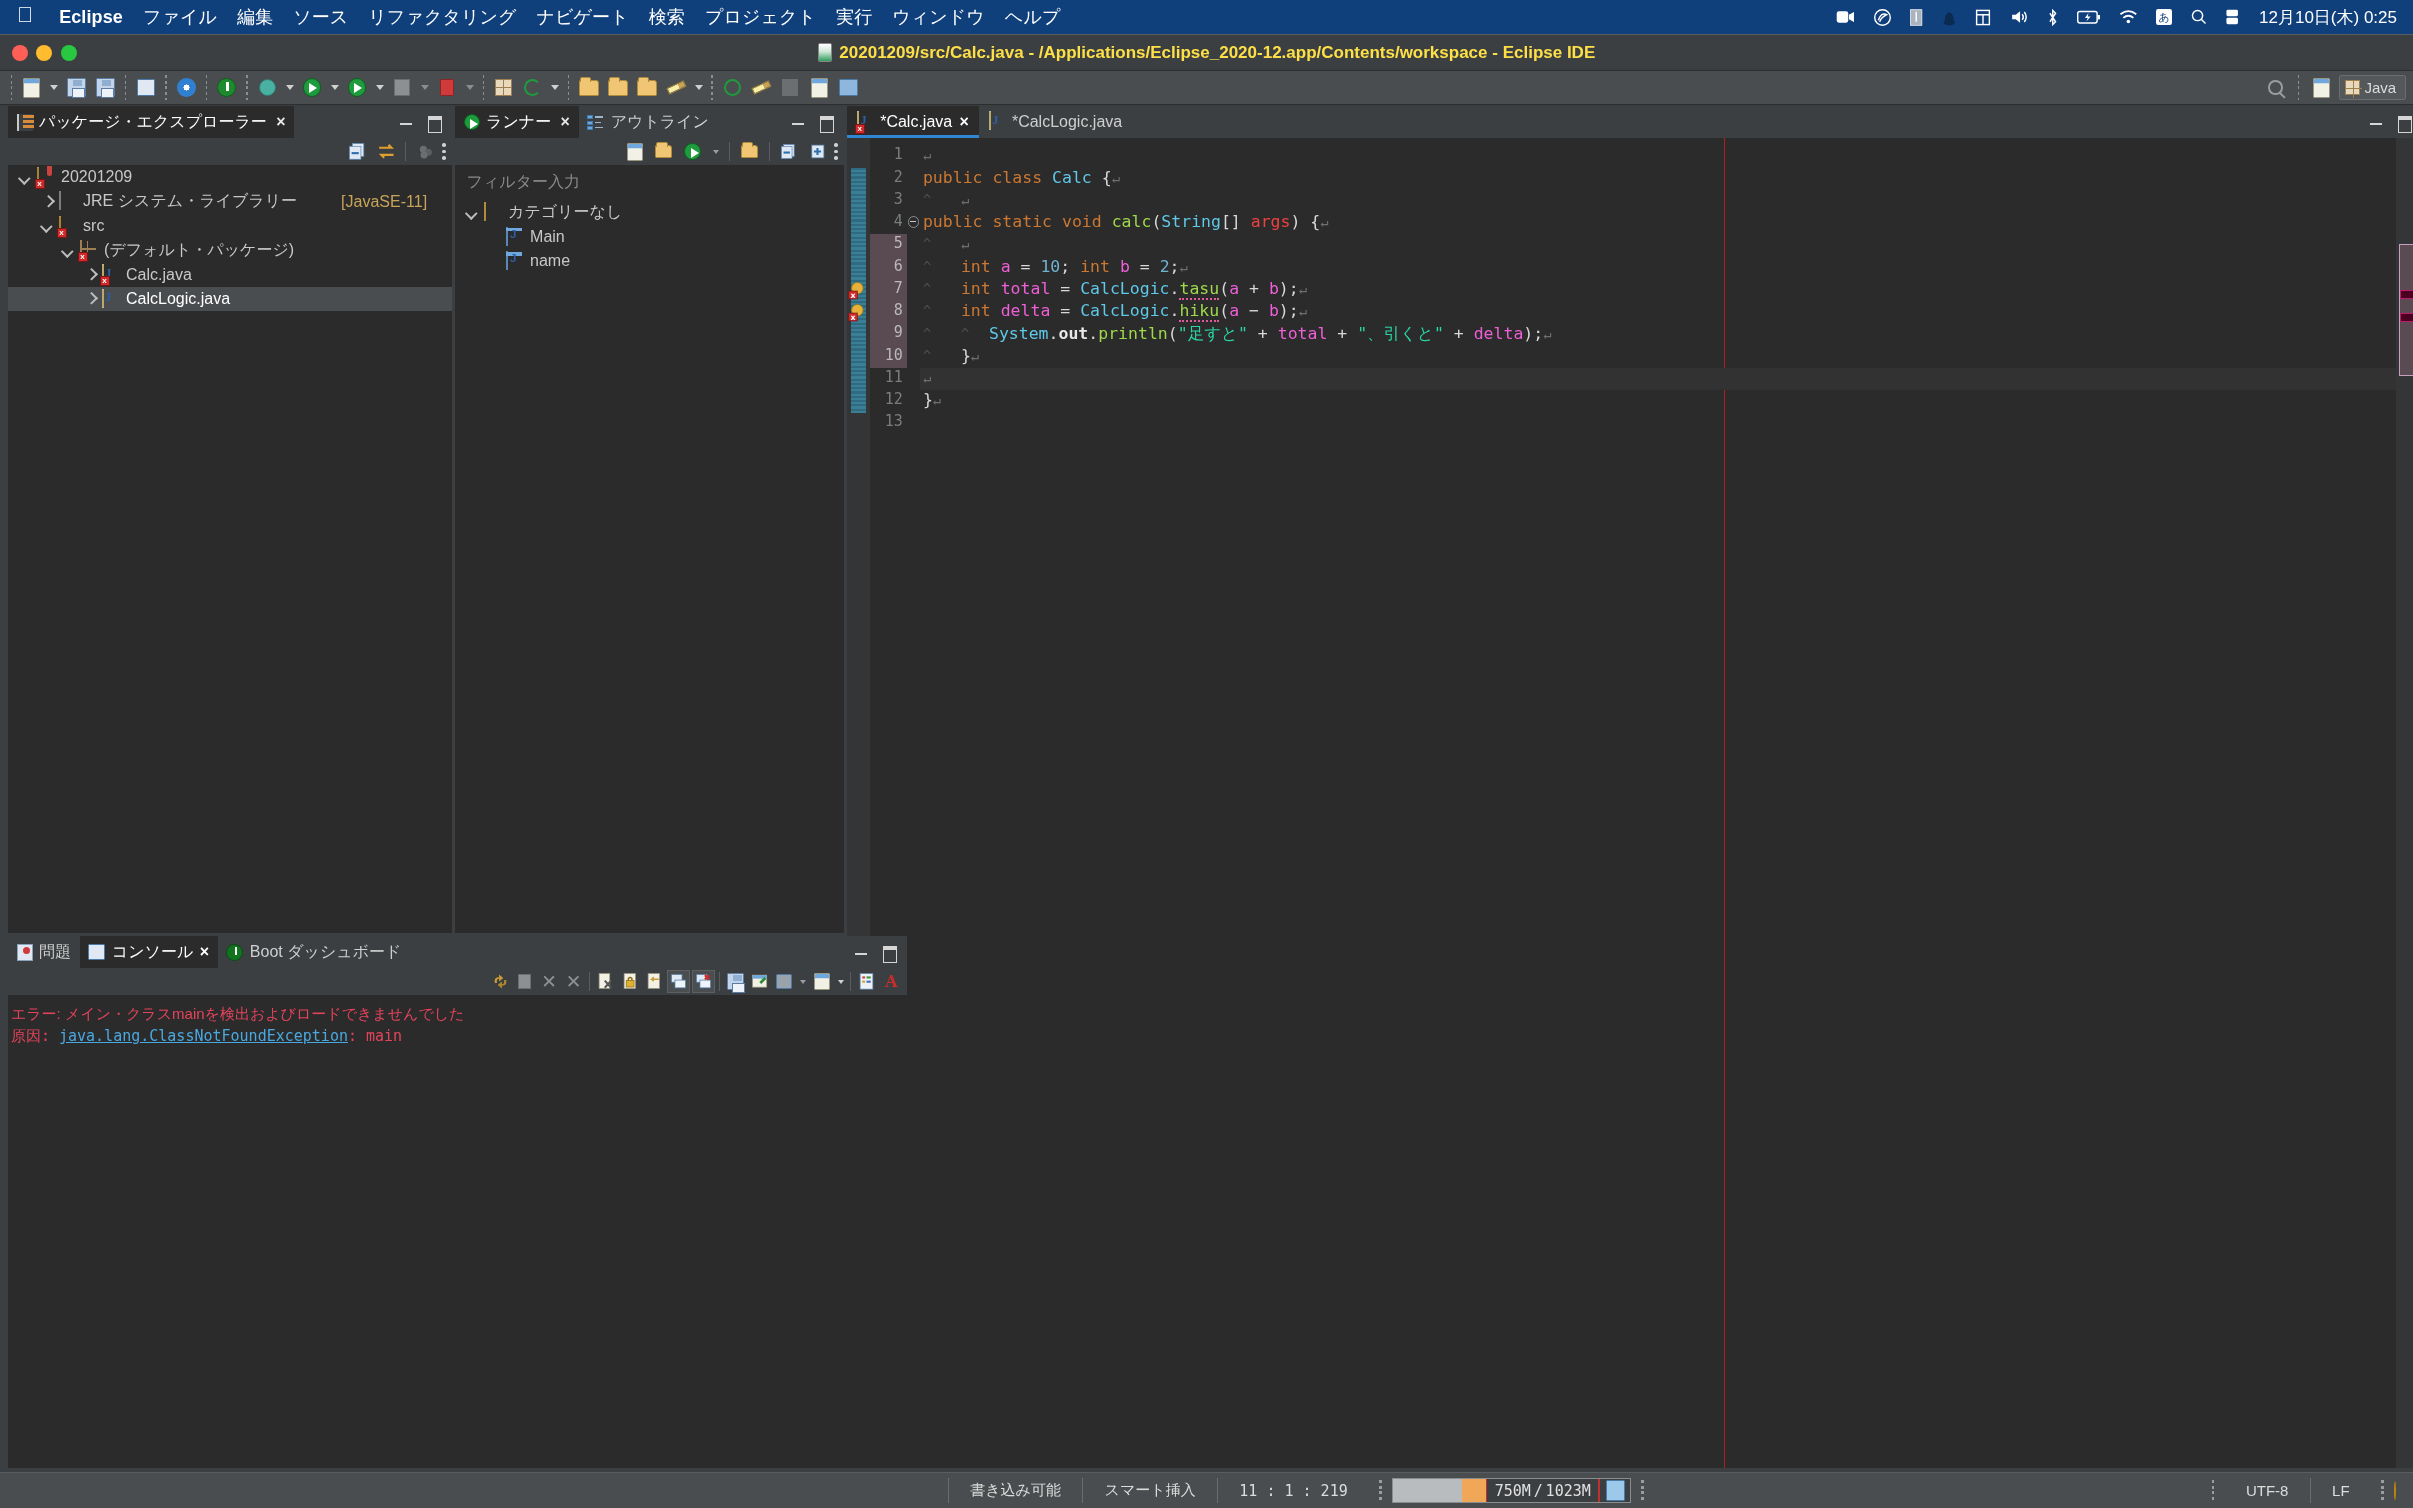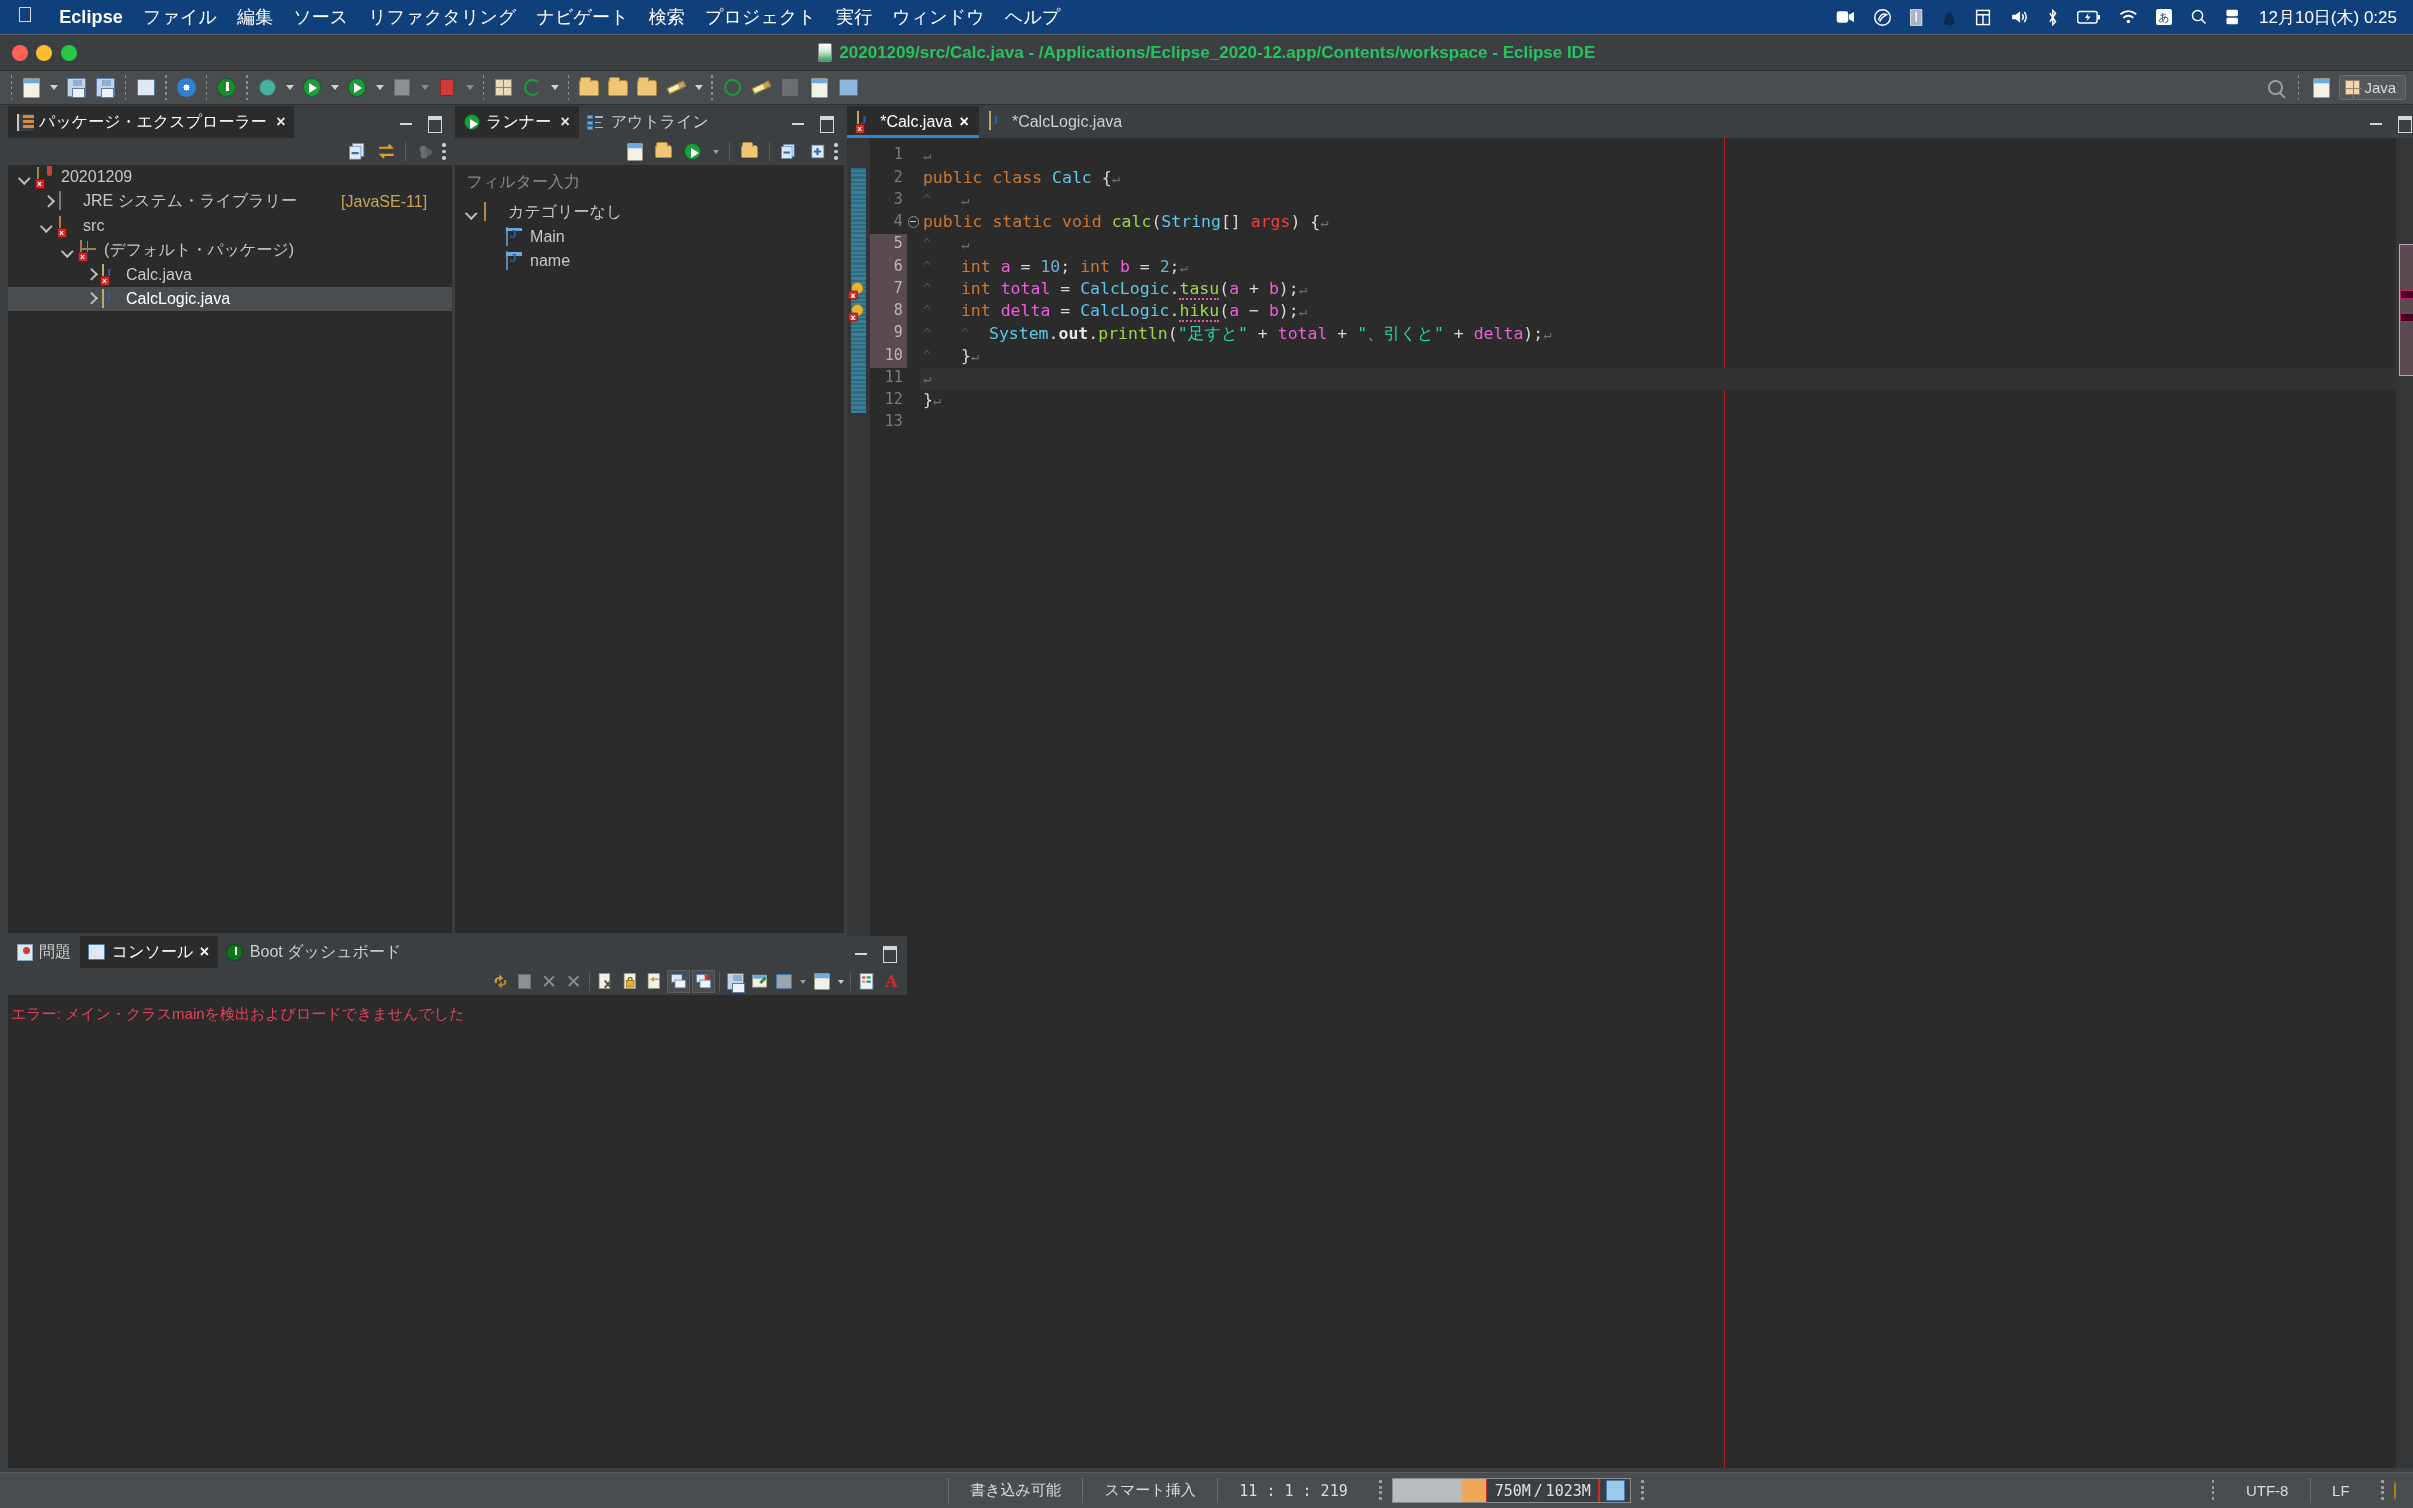--- a/index.html
+++ b/index.html
@@ -31,21 +31,21 @@
   }
 
   
   #titlebar{
     position:relative; height:36px; background:#3c3f41;
     display:flex; align-items:center; justify-content:center;
     border-bottom:0.7px solid #2b2d2e;
   }
   #traffic{ position:absolute; left:11.5px; top:10px; display:flex; gap:8.6px; }
   #traffic span{ width:16px; height:16px; border-radius:50%; display:block; }
-  #titletext{ font-size:17px; font-weight:bold; color:#22c55e; display:flex; align-items:center; gap:7.2px;}
+  #titletext{ font-size:17px; font-weight:bold; color:#fde047; display:flex; align-items:center; gap:7.2px;}
   .javaicon{
     width:14.4px;height:18.7px;display:inline-block;position:relative;
     background:linear-gradient(180deg,#ffffff 0%,#cfe8d6 45%,#2f9e5e 100%);
     border:0.7px solid #888; border-radius:1.4px;
   }
 
   
   #toolbar{
     height:34px; background:#4a4d4f; display:flex; align-items:center;
     border-bottom:0.7px solid #2b2d2e; padding-left:5.7px;
@@ -762,20 +762,23 @@
             </svg>
           </div>
         <div class="ctb">
             <svg width="18.7" height="18.7" viewBox="0 0 26 26">
               <text x="13" y="21" font-size="22" text-anchor="middle" fill="#cf2b2b" font-family="DejaVu Serif" font-weight="bold">A</text>
             </svg>
           </div>
       </div>
       <div class="cbody">
         <div class="cline cred">エラー: メイン・クラスmainを検出およびロードできませんでした</div>
+        <div class="cline mono cred">
+          <span>原因: </span><span class="clink">java.lang.ClassNotFoundException</span><span>: main</span>
+        </div>
       </div>
     </div>
 
   </div>
 
   <div id="status">
     <div style="width:948px"></div>
     <div class="sdiv"></div>
     <div class="scell">書き込み可能</div>
     <div class="sdiv"></div>

